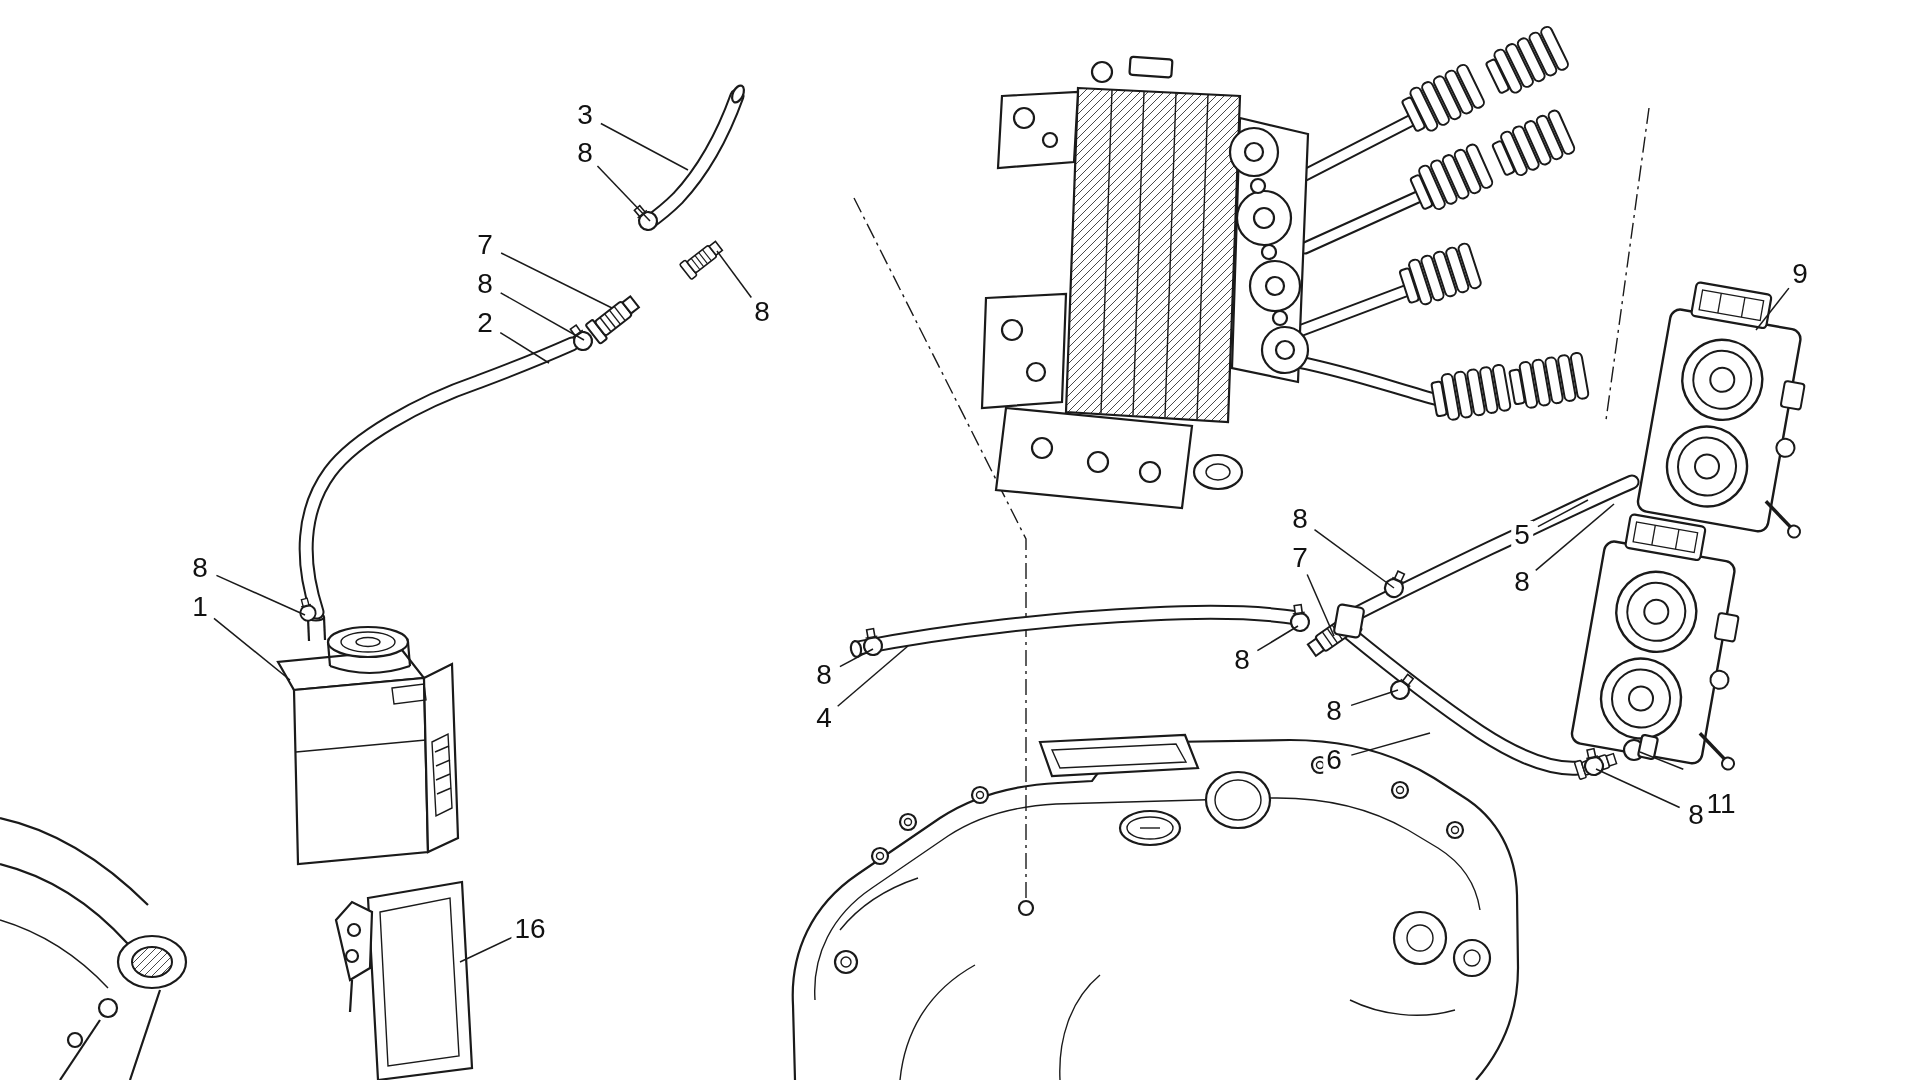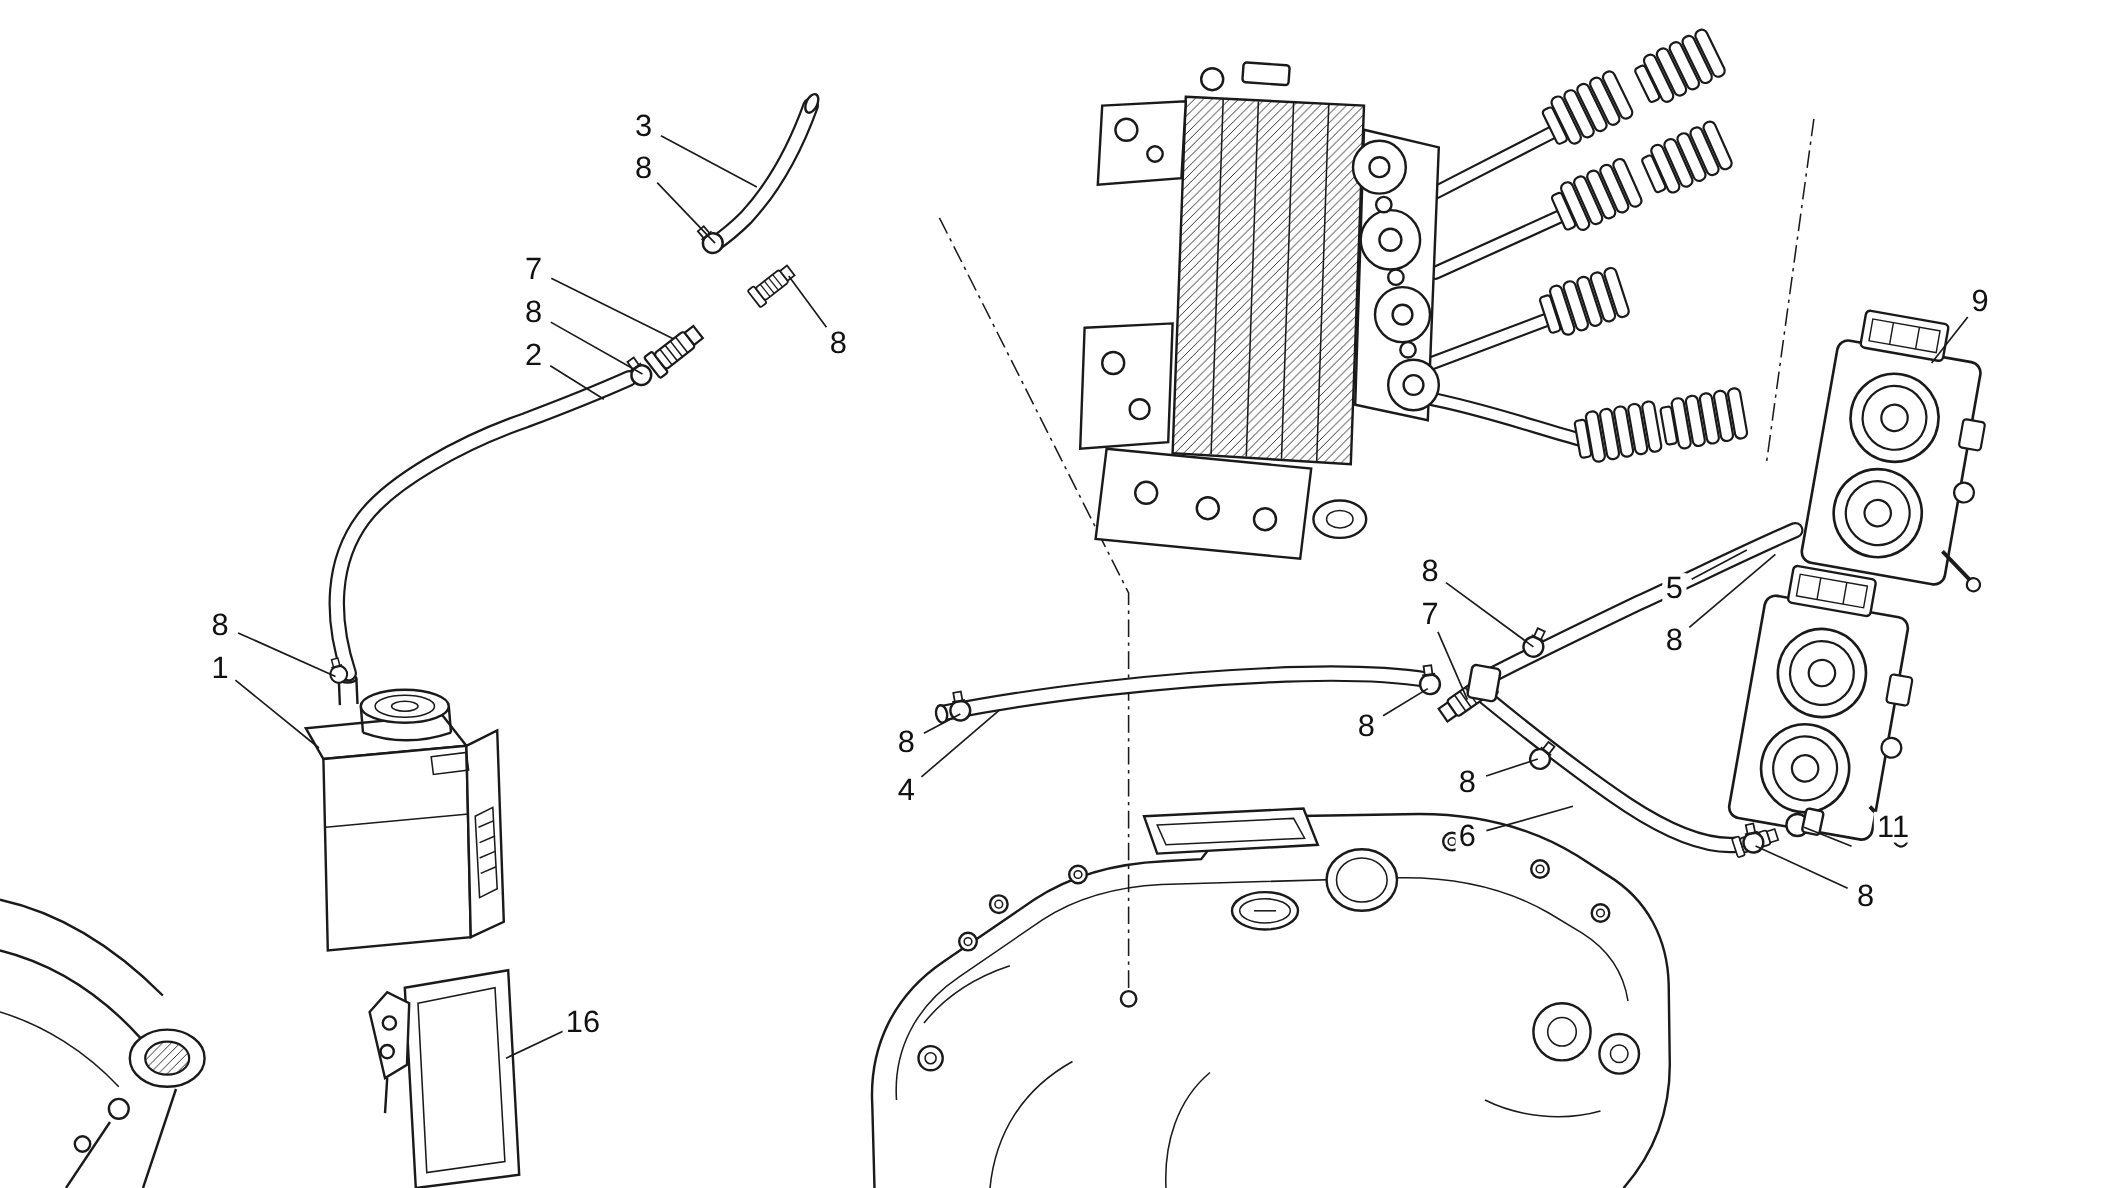--- a/index.html
+++ b/index.html
@@ -318,18 +318,18 @@
       <div class="callout" style="left: 824px; top: 675px;">8</div>
       <div class="callout" style="left: 824px; top: 718px;">4</div>
       <div class="callout" style="left: 1300px; top: 519px;">8</div>
       <div class="callout" style="left: 1300px; top: 558px;">7</div>
       <div class="callout" style="left: 1242px; top: 660px;">8</div>
       <div class="callout" style="left: 1522px; top: 535px;">5</div>
       <div class="callout" style="left: 1522px; top: 582px;">8</div>
       <div class="callout" style="left: 1800px; top: 274px;">9</div>
       <div class="callout" style="left: 1334px; top: 711px;">8</div>
       <div class="callout" style="left: 1334px; top: 760px;">6</div>
-      <div class="callout" style="left: 1700px; top: 752px; margin-left: 21px;">11</div>
+      <div class="callout" style="left: 1700px; top: 804px; margin-left: 21px;">11</div>
       <div class="callout" style="left: 1696px; top: 815px;">8</div>
       <div class="callout" style="left: 530px; top: 929px;">16</div>
     </div>
 
 </div>
 
 </body></html>

